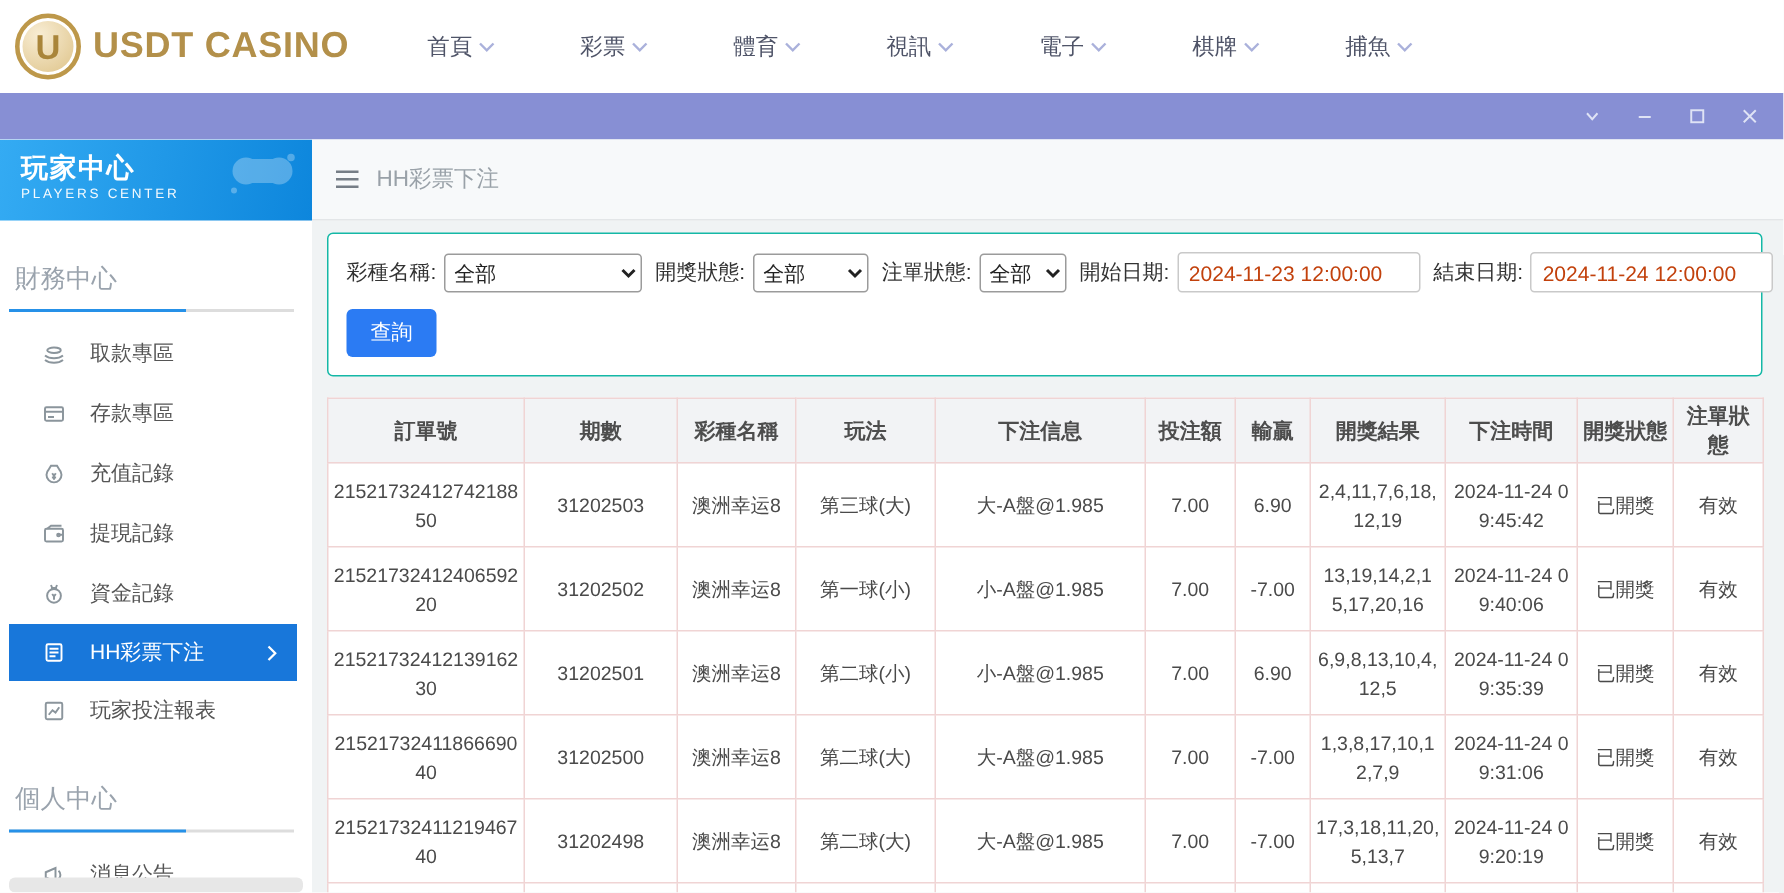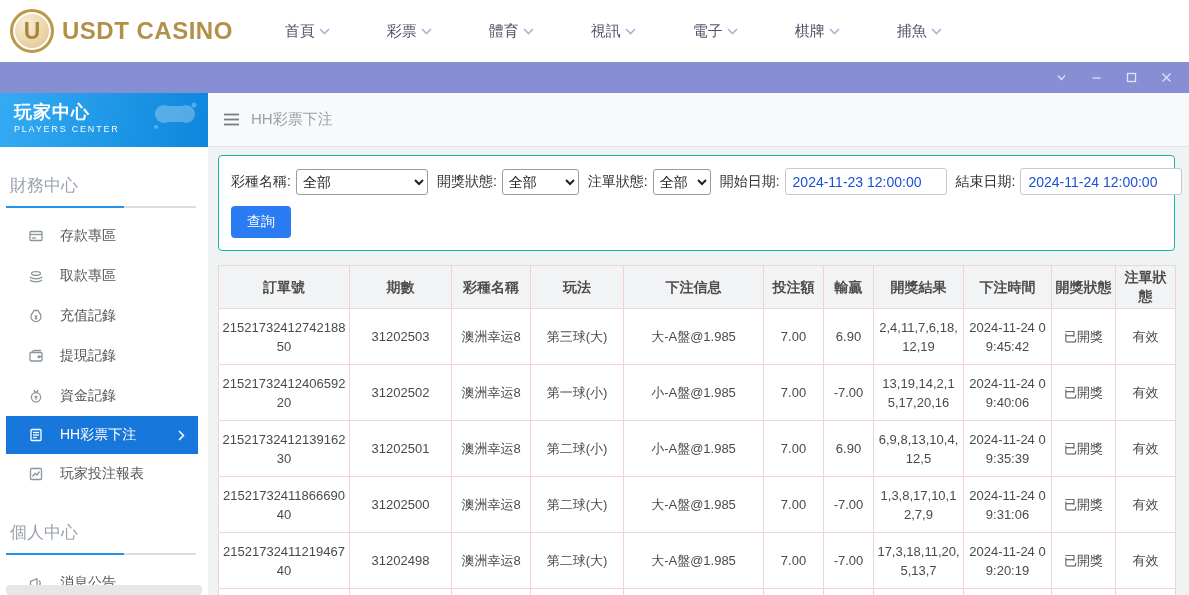--- a/index.html
+++ b/index.html
@@ -61,21 +61,21 @@
   .hamburger { display:flex; cursor:pointer; }
 
   .filter-card { background:#fff; border:1px solid #14b8a6; border-radius:4px;
                  margin:8px 14px 0 10px; padding:12px 12px 12px 12px; }
   .filter-row { display:flex; align-items:center; font-size:14px; color:#333; }
   .fgroup { display:flex; align-items:center; gap:5px; margin-right:9px; white-space:nowrap; }
   select { height:26px; border:1px solid #9b9b9b; border-radius:3px; font-size:14px;
            background:#fff; color:#222; padding:0 2px; }
   .sel-lottery { width:132px; } .sel-draw { width:77px; } .sel-bet { width:58px; }
   .date-input { width:162px; height:27px; border:1px solid #c9c9c9; border-radius:3px;
-                font-size:14px; color:#1d4ed8; padding:0 7px; }
+                font-size:14px; color:#c2410c; padding:0 7px; }
   .search-btn { margin-top:11px; background:#2b7bf3; color:#fff; border:none; border-radius:4px;
                 font-size:14px; padding:7px 16px; cursor:pointer; }
 
   
   .bet-table { border-collapse:collapse; table-layout:fixed; width:957px; margin:14px 0 0 10px;
                background:#fff; font-size:13px; color:#4a4a4a; }
   .bet-table th, .bet-table td { border:1px solid #f0d4d4; text-align:center;
                vertical-align:middle; padding:3px 3px; word-break:break-all; line-height:19px; }
   .bet-table thead th { background:#f2f3f5; font-size:14px; font-weight:bold; color:#4d4d4d;
                height:40px; padding:2px; }
@@ -178,36 +178,36 @@
             <circle cx="4" cy="26" r="2"></circle>
         </svg>
       </div>
 
       <div class="section-title">財務中心</div>
       <div class="section-underline"></div>
 
       <div class="menu-item">
         <span class="menu-icon">
           <svg width="16" height="16" viewBox="0 0 16 16" fill="none" stroke="currentColor" stroke-width="1.3">
+              <ellipse cx="8" cy="5.5" rx="4.5" ry="1.8"></ellipse>
+              <path d="M2 9 c3 2.5 9 2.5 12 0"></path>
+              <path d="M2 12 c3 2.5 9 2.5 12 0"></path>
+            </svg>
+        </span>
+        <span>取款專區</span>
+      </div>
+      <div class="menu-item">
+        <span class="menu-icon">
+          <svg width="16" height="16" viewBox="0 0 16 16" fill="none" stroke="currentColor" stroke-width="1.3">
               <rect x="2" y="3.5" width="12" height="9" rx="1"></rect>
               <line x1="2" y1="6.5" x2="14" y2="6.5"></line>
               <line x1="4" y1="10" x2="8" y2="10"></line>
             </svg>
         </span>
         <span>存款專區</span>
-      </div>
-      <div class="menu-item">
-        <span class="menu-icon">
-          <svg width="16" height="16" viewBox="0 0 16 16" fill="none" stroke="currentColor" stroke-width="1.3">
-              <ellipse cx="8" cy="5.5" rx="4.5" ry="1.8"></ellipse>
-              <path d="M2 9 c3 2.5 9 2.5 12 0"></path>
-              <path d="M2 12 c3 2.5 9 2.5 12 0"></path>
-            </svg>
-        </span>
-        <span>取款專區</span>
       </div>
       <div class="menu-item">
         <span class="menu-icon">
           <svg width="16" height="16" viewBox="0 0 16 16" fill="none" stroke="currentColor" stroke-width="1.3">
               <path d="M6 2.5 h4 l1.5 2.5 a5 5 0 1 1 -7 0 Z"></path>
               <path d="M6.8 7.5 L8 9.2 L9.2 7.5 M8 9.2 v2.6 M6.6 10.3 h2.8"></path>
             </svg>
         </span>
         <span>充值記錄</span>
       </div>

